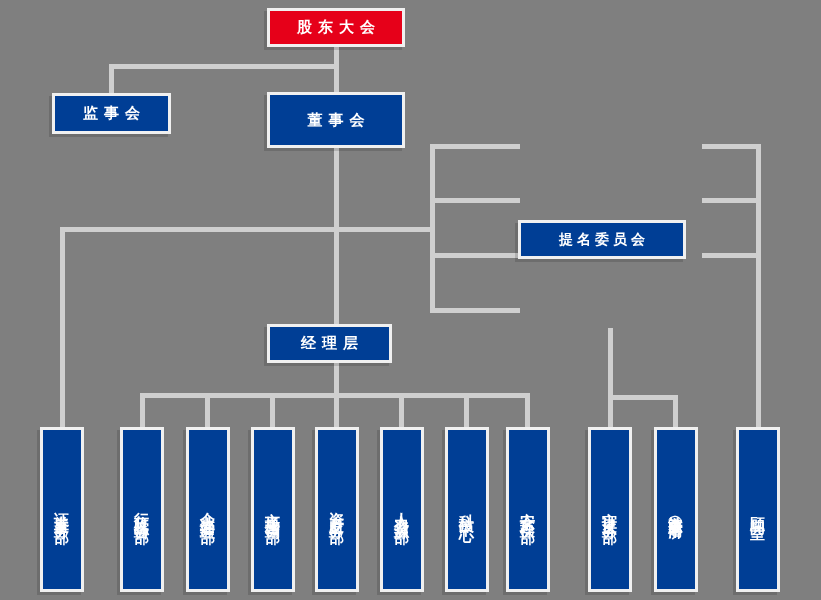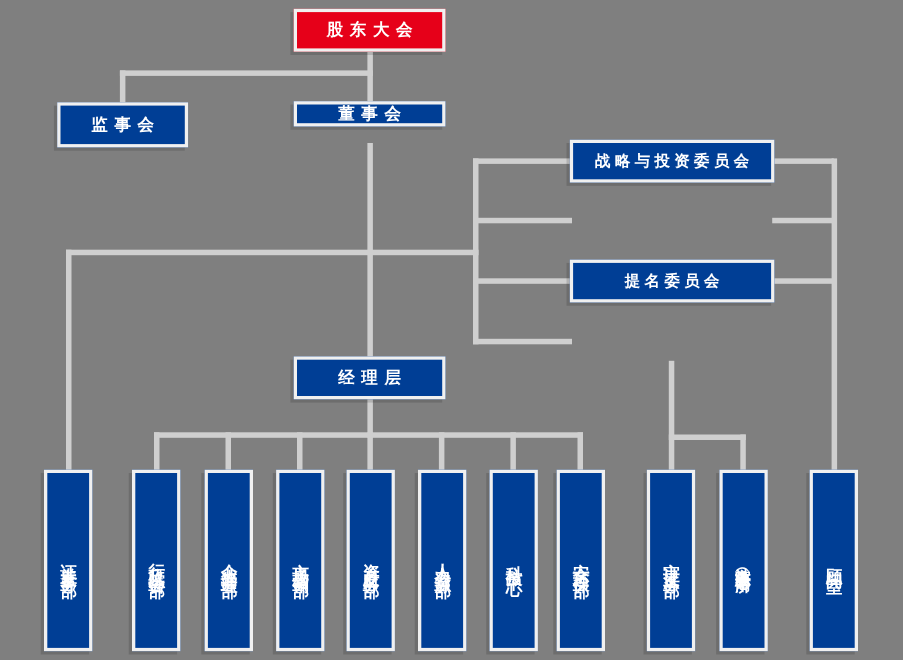--- a/index.html
+++ b/index.html
@@ -63,32 +63,29 @@
   <div class="line" style="left:464px;top:393px;width:5px;height:35px;"></div>
   <div class="line" style="left:525px;top:393px;width:5px;height:35px;"></div>
 
   <div class="box red hbox" style="left:267px;top:8px;width:138px;height:39px;">
     <span>股东大会</span>
   </div>
 
   <div class="box hbox" style="left:40px;top:93px;width:119px;height:41px;margin-left:12px;">
     <span>监事会</span>
   </div>
-  <div class="box hbox" style="left:267px;top:92px;width:138px;height:23px;">
+  <div class="box hbox" style="left:267px;top:92px;width:138px;height:56px;">
     <span>董事会</span>
   </div>
 
-  <div class="box hbox mid" style="left:518px;top:127px;width:186px;height:39px;">
-    <span>战略与投资委员会</span>
-  </div>
-  <div class="box hbox mid" style="left:518px;top:236px;width:186px;height:39px;font-family:Liberation Mono, monospace;">
+  <div class="box hbox mid" style="left:518px;top:220px;width:168px;height:39px;font-family:Liberation Mono, monospace;">
     <span>提名委员会</span>
   </div>
 
-  <div class="box hbox" style="left:267px;top:324px;width:138px;height:39px;">
+  <div class="box hbox" style="left:267px;top:324px;width:125px;height:39px;">
     <span>经理层</span>
   </div>
 
   <div class="box vbox" style="left:40px;top:427px;width:44px;height:165px;">
     <span>证券事务部</span>
   </div>
   <div class="box vbox" style="left:120px;top:427px;width:44px;height:165px;">
     <span>行政综合部</span>
   </div>
   <div class="box vbox" style="left:186px;top:427px;width:44px;height:165px;">

